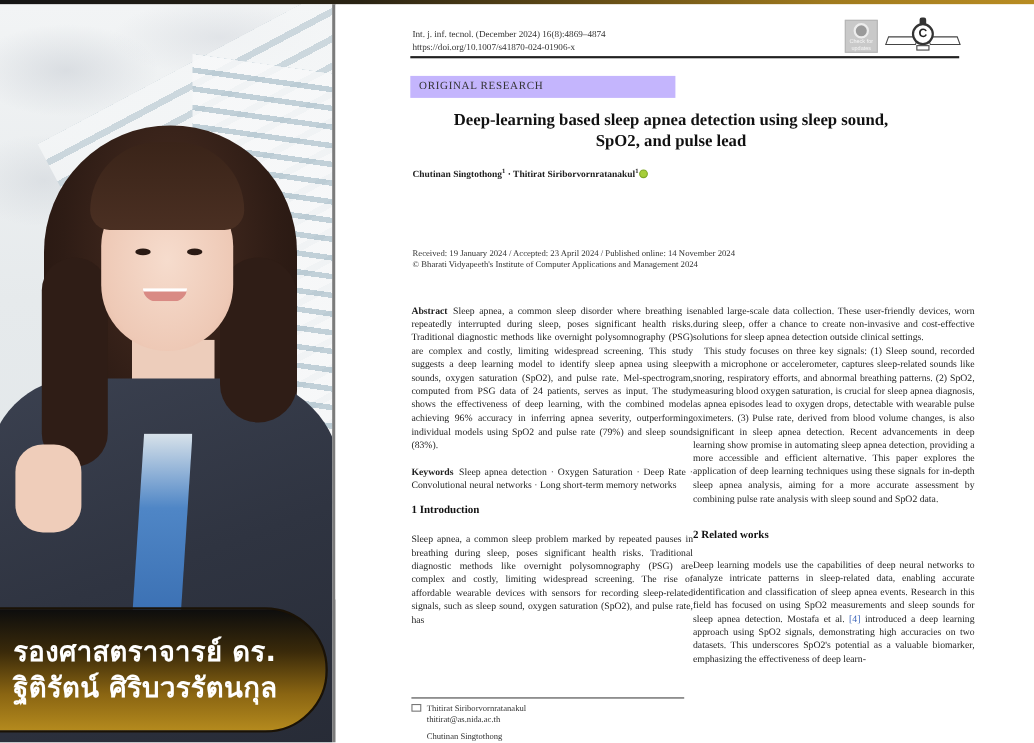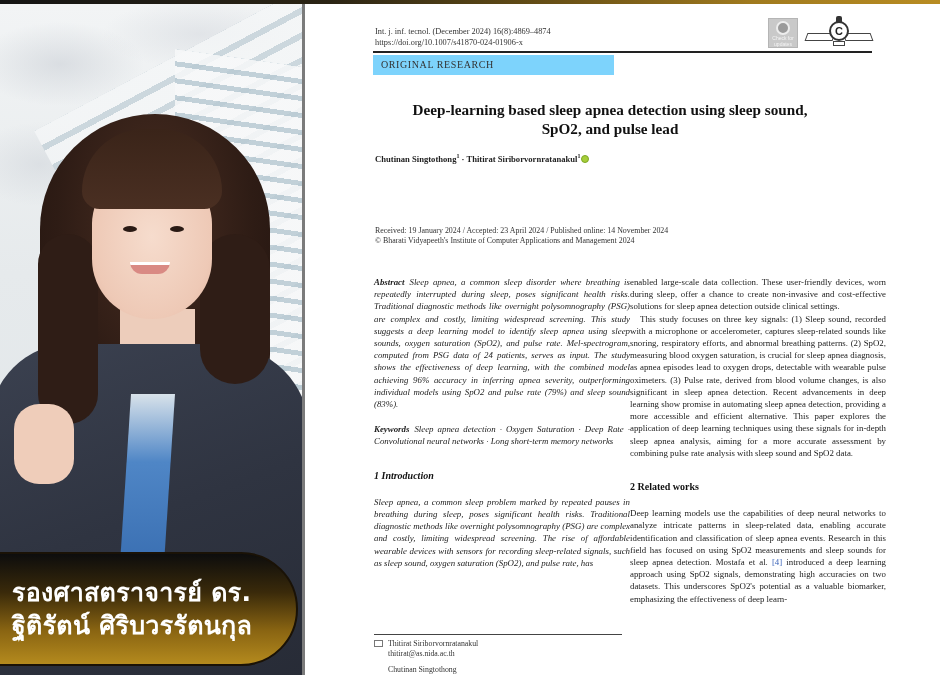--- a/index.html
+++ b/index.html
@@ -94,31 +94,31 @@
   .emblem { position: relative; width: 66px; height: 30px; }
   .emblem .wing { position: absolute; top: 15px; height: 8px; width: 28px; border: 1px solid #444; background: #fff; }
   .emblem .wing.l { left: 0; transform: skewX(-20deg); }
   .emblem .wing.r { right: 0; transform: skewX(20deg); }
   .emblem .seal { position: absolute; left: 23px; top: 3px; width: 20px; height: 20px; border-radius: 50%; border: 2px solid #333; background: #fff; display:flex; align-items:center; justify-content:center; font-family: "Liberation Sans", sans-serif; font-weight: bold; font-size: 11px; color: #222; }
   .emblem .crown { position: absolute; left: 30px; top: -2px; width: 6px; height: 6px; background: #333; border-radius: 2px 2px 0 0; }
   .emblem .base { position: absolute; left: 27px; top: 23px; width: 12px; height: 5px; border: 1px solid #444; background: #fff; }
 
   .rule { position: absolute; left: 68px; top: 47px; width: 499px; height: 2px; background: #222; }
   .section-tag {
-    position: absolute; left: 68px; top: 51px; width: 241px; height: 20px; background: #7dd3fc;
+    position: absolute; left: 68px; top: 65px; width: 241px; height: 20px; background: #c4b5fd;
     font-size: 10px; letter-spacing: 0.6px; line-height: 20px; padding-left: 8px; color: #333;
   }
   .title { position: absolute; left: 70px; top: 96px; width: 470px; font-weight: bold; font-size: 15.2px; line-height: 19px; color: #111; text-align: center; }
   .authors { position: absolute; left: 70px; top: 149px; font-weight: bold; font-size: 8.6px; color: #222; }
   .authors sup { font-size: 6px; }
   .orcid { display: inline-block; width: 8px; height: 8px; border-radius: 50%; background: #a6ce39; border: 1px solid #7ea726; vertical-align: -1px; margin-left: 1px; }
   .dates { position: absolute; left: 70px; top: 222px; font-size: 7.9px; line-height: 10px; color: #333; }
 
   .col { position: absolute; width: 256px; font-size: 8.85px; line-height: 12.2px; text-align: justify; color: #222; }
-  .col.left { left: 69px; font-style: italic; }
+  .col.left { left: 69px; }
   .col.right { left: 325px; }
   .col p { margin: 0; }
   .indent { text-indent: 10px; }
   .lbl { font-weight: bold; margin-right: 5px; }
   .heading { font-weight: bold; font-size: 10px; color: #111; }
   .ref { color: #3a63b8; }
 
   .footnote-rule { position: absolute; left: 69px; top: 630px; width: 248px; height: 1px; background: #444; }
   .footnote { position: absolute; left: 69px; top: 635px; font-size: 7.8px; line-height: 10px; color: #333; }
   .footnote .env { display: inline-block; width: 9px; height: 7px; border: 1px solid #777; margin-right: 5px; vertical-align: -1px; }
@@ -187,21 +187,21 @@
   </div>
 
   <div class="dates">
     <div>Received: 19 January 2024 / Accepted: 23 April 2024 / Published online: 14 November 2024</div>
     <div>© Bharati Vidyapeeth's Institute of Computer Applications and Management 2024</div>
   </div>
 
   <div class="col left" style="top:272px;">
     <p><span class="lbl">Abstract</span><span>Sleep apnea, a common sleep disorder where breathing is repeatedly interrupted during sleep, poses significant health risks. Traditional diagnostic methods like overnight polysomnography (PSG) are complex and costly, limiting widespread screening. This study suggests a deep learning model to identify sleep apnea using sleep sounds, oxygen saturation (SpO2), and pulse rate. Mel-spectrogram, computed from PSG data of 24 patients, serves as input. The study shows the effectiveness of deep learning, with the combined model achieving 96% accuracy in inferring apnea severity, outperforming individual models using SpO2 and pulse rate (79%) and sleep sound (83%).</span></p>
     <p style="margin-top:13px;"><span class="lbl">Keywords</span><span>Sleep apnea detection · Oxygen Saturation · Deep Rate · Convolutional neural networks · Long short-term memory networks</span></p>
-    <p class="heading" style="margin-top:22px;">1  Introduction</p>
+    <p class="heading" style="margin-top:10px;">1  Introduction</p>
     <p style="margin-top:14px;">Sleep apnea, a common sleep problem marked by repeated pauses in breathing during sleep, poses significant health risks. Traditional diagnostic methods like overnight polysomnography (PSG) are complex and costly, limiting widespread screening. The rise of affordable wearable devices with sensors for recording sleep-related signals, such as sleep sound, oxygen saturation (SpO2), and pulse rate, has</p>
   </div>
 
   <div class="col right" style="top:272px;">
     <p>enabled large-scale data collection. These user-friendly devices, worn during sleep, offer a chance to create non-invasive and cost-effective solutions for sleep apnea detection outside clinical settings.</p>
     <p class="indent">This study focuses on three key signals: (1) Sleep sound, recorded with a microphone or accelerometer, captures sleep-related sounds like snoring, respiratory efforts, and abnormal breathing patterns. (2) SpO2, measuring blood oxygen saturation, is crucial for sleep apnea diagnosis, as apnea episodes lead to oxygen drops, detectable with wearable pulse oximeters. (3) Pulse rate, derived from blood volume changes, is also significant in sleep apnea detection. Recent advancements in deep learning show promise in automating sleep apnea detection, providing a more accessible and efficient alternative. This paper explores the application of deep learning techniques using these signals for in-depth sleep apnea analysis, aiming for a more accurate assessment by combining pulse rate analysis with sleep sound and SpO2 data.</p>
     <p class="heading" style="margin-top:22px;">2  Related works</p>
     <p style="margin-top:14px;"><span>Deep learning models use the capabilities of deep neural networks to analyze intricate patterns in sleep-related data, enabling accurate identification and classification of sleep apnea events. Research in this field has focused on using SpO2 measurements and sleep sounds for sleep apnea detection. Mostafa et al. </span><span class="ref">[4]</span><span> introduced a deep learning approach using SpO2 signals, demonstrating high accuracies on two datasets. This underscores SpO2's potential as a valuable biomarker, emphasizing the effectiveness of deep learn-</span></p>
   </div>
 

